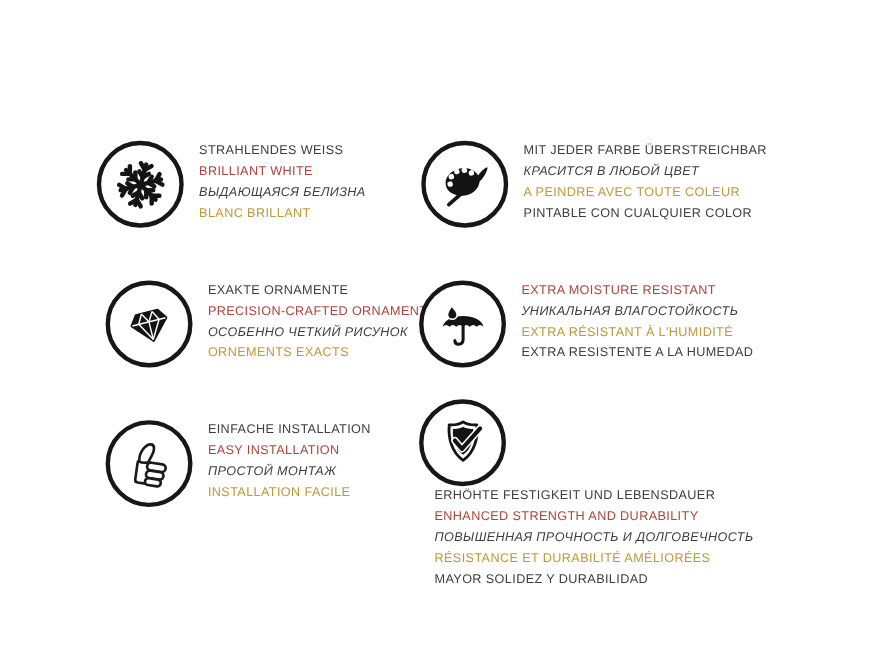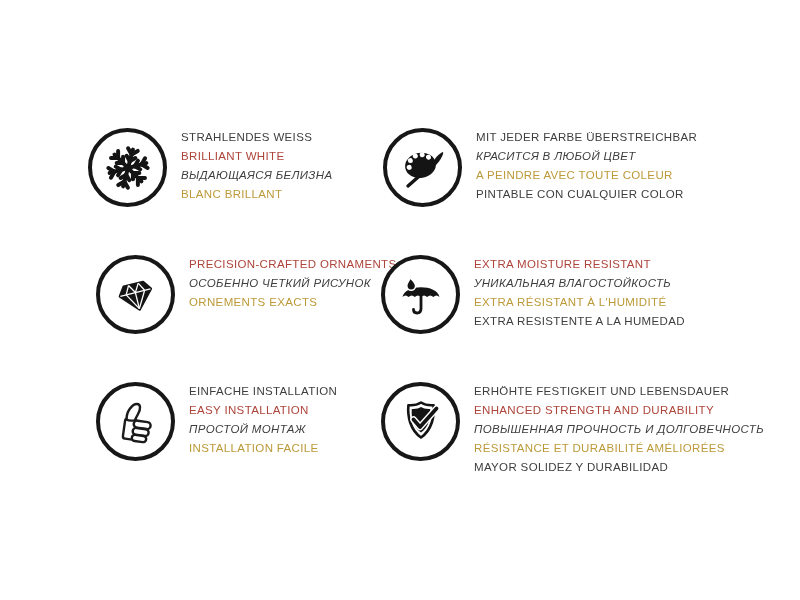--- a/index.html
+++ b/index.html
@@ -11,21 +11,21 @@
   .icon-circle svg{display:block;}
   .lines{margin-left:14px;padding-top:0px;}
   .line{font-size:11.5px;line-height:18.9px;letter-spacing:0.35px;color:#3e3e3e;
         white-space:nowrap;font-weight:400;}
   .line.en{color:#ae453b;}
   .line.fr{color:#bc9a39;}
   .line.ru{font-style:italic;}
   
   .f0{left:88px;top:128px;}  .f1{left:383px;top:128px;}
   .f2{left:96px;top:255px;}  .f3{left:381px;top:255px;}
-  .f4{left:96px;top:382px;}  .f5{left:381px;top:382px;}
+  .f4{left:96px;top:382px;}  .f5{left:381px;top:363px;flex-direction:column;}
 </style>
 </head>
 <body>
 
 <div class="canvas">
 
   <div class="feature f0">
     <div class="icon-circle">
       <svg viewBox="0 0 48 48" width="48" height="48">
         <defs>
@@ -90,20 +90,21 @@
             <path d="M29 13 L24 21.5"></path>
             <path d="M29 13 L33.5 21.5"></path>
             <path d="M14.5 21.5 L24 38"></path>
             <path d="M24 21.5 L24 38"></path>
             <path d="M33.5 21.5 L24 38"></path>
           </g>
         </g>
       </svg>
     </div>
     <div class="lines">
+      <div class="line de">EXAKTE ORNAMENTE</div>
       <div class="line en">PRECISION-CRAFTED ORNAMENTS</div>
       <div class="line ru">ОСОБЕННО ЧЕТКИЙ РИСУНОК</div>
       <div class="line fr">ORNEMENTS EXACTS</div>
     </div>
   </div>
 
   <div class="feature f3">
     <div class="icon-circle">
       <svg viewBox="0 0 48 48" width="48" height="48">
         <path d="M5.5 26 C8 13 40 13 42.5 26 Q39.4 23 36.3 26 Q33.2 23 30.1 26 Q27 23 24 26 Q20.9 23 17.8 26 Q14.7 23 11.6 26 Q8.5 23 5.5 26 Z" fill="#141414"></path>

